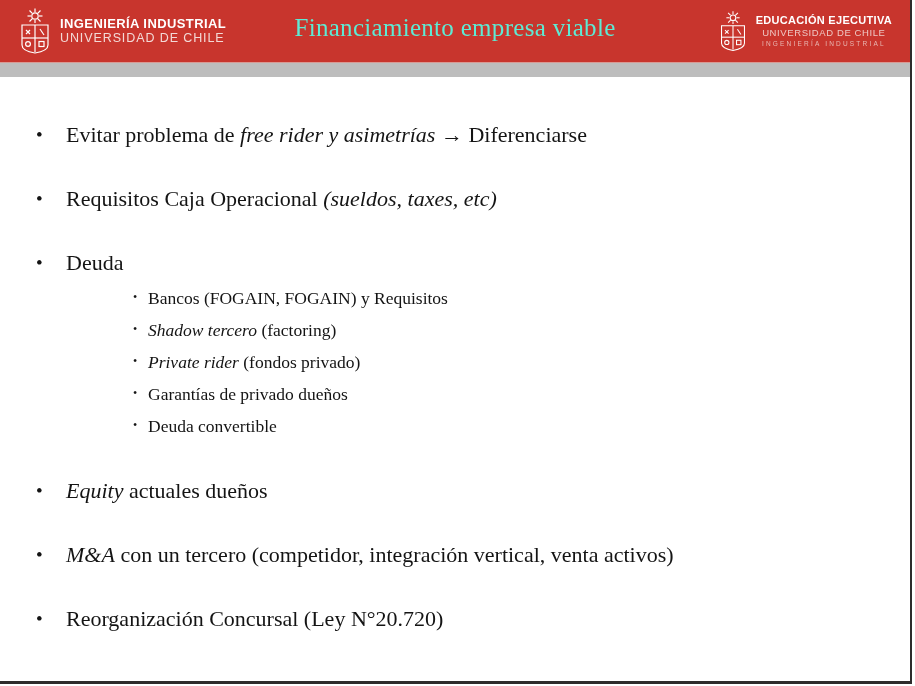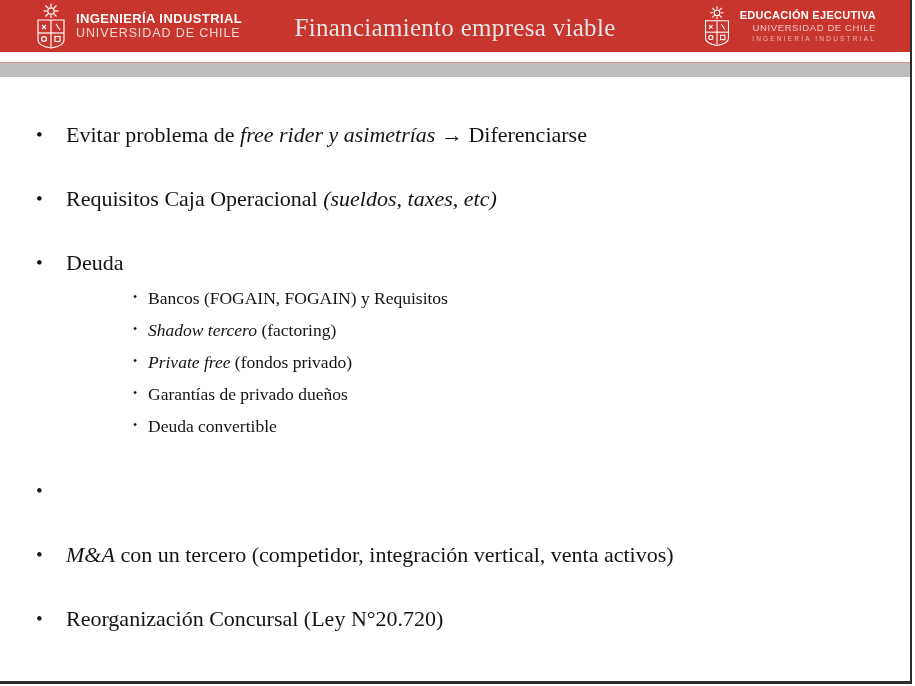--- a/index.html
+++ b/index.html
@@ -2,35 +2,35 @@
 <html><head>
 <meta charset="utf-8">
 <style>
   html,body{margin:0;padding:0;background:#ffffff;}
   body{width:915px;height:686px;position:relative;overflow:hidden;
        font-family:"Liberation Serif","DejaVu Serif",serif;}
   .slide{position:absolute;left:0;top:0;width:910px;height:681px;
          border-right:2px solid #2e2c2c;border-bottom:3px solid #2e2c2c;
          background:#ffffff;}
   
-  .header{position:absolute;left:0;top:0;right:0;height:52px;
+  .header{position:absolute;left:0;top:0;right:0;height:62px;
           background:#c8352d;display:flex;align-items:center;
-          justify-content:space-between;padding:0 34px;box-sizing:border-box;}
+          justify-content:space-between;padding:0 18px;box-sizing:border-box;}
   .gray-strip{position:absolute;left:0;top:62px;right:0;height:14px;
               background:#bdbdbd;border-top:1px solid #d89a94;}
   .logo{display:flex;align-items:center;gap:8px;color:#fff;
         font-family:"Liberation Sans","DejaVu Sans",sans-serif;}
   .crest{flex:0 0 auto;}
   .logo-left .l1{font-weight:bold;font-size:13px;letter-spacing:.4px;line-height:15px;}
   .logo-left .l2{font-size:12.5px;letter-spacing:.9px;line-height:15px;color:#f3d9d6;}
-  .logo-right{text-align:right;}
+  .logo-right{text-align:center;}
   .logo-right .l1{font-weight:bold;font-size:11px;letter-spacing:.3px;line-height:13px;}
   .logo-right .l2{font-size:9.5px;letter-spacing:.6px;line-height:12px;color:#eec7c3;}
   .logo-right .l3{font-size:6.5px;letter-spacing:2.2px;line-height:9px;color:#e8b7b2;}
-  .title{color:#e5e5e5;font-size:25px;letter-spacing:.3px;white-space:nowrap;
+  .title{color:#5eead4;font-size:25px;letter-spacing:.3px;white-space:nowrap;
          position:absolute;left:50%;transform:translateX(-50%);top:14px;}
   
   .content{position:absolute;left:0;top:76px;right:0;bottom:0;
            padding:44px 10px 0 36px;box-sizing:border-box;color:#141414;}
   ul.main{list-style:none;margin:0;padding:0;}
   ul.main>li{margin:0 0 34px 0;font-size:22px;line-height:30px;}
   .row{display:flex;}
   .dot{flex:0 0 30px;font-size:19px;}
   .sdot{flex:0 0 15px;font-size:12px;line-height:30px;vertical-align:top;}
   ul.sub{list-style:none;margin:4px 0 14px 0;padding:0 0 0 97px;}
@@ -137,40 +137,41 @@
             </li>
             <li>
               <div class="row">
                 <span class="sdot">•</span>
                 <span><em>Shadow tercero</em><span> (factoring)</span></span>
               </div>
             </li>
             <li>
               <div class="row">
                 <span class="sdot">•</span>
-                <span><em>Private free</em><span> (fondos privado)</span></span>
+                <span><em>Private rider</em><span> (fondos privado)</span></span>
               </div>
             </li>
             <li>
               <div class="row">
                 <span class="sdot">•</span>
                 <span><span>Garantías de privado dueños</span></span>
               </div>
             </li>
             <li>
               <div class="row">
                 <span class="sdot">•</span>
                 <span><span>Deuda convertible</span></span>
               </div>
             </li>
           </ul>
         </li>
         <li>
           <div class="row">
             <span class="dot">•</span>
+            <span><em>Equity</em><span> actuales dueños</span></span>
           </div>
         </li>
         <li>
           <div class="row">
             <span class="dot">•</span>
             <span><em>M&amp;A</em><span> con un tercero (competidor, integración vertical, venta activos)</span></span>
           </div>
         </li>
         <li>
           <div class="row">

